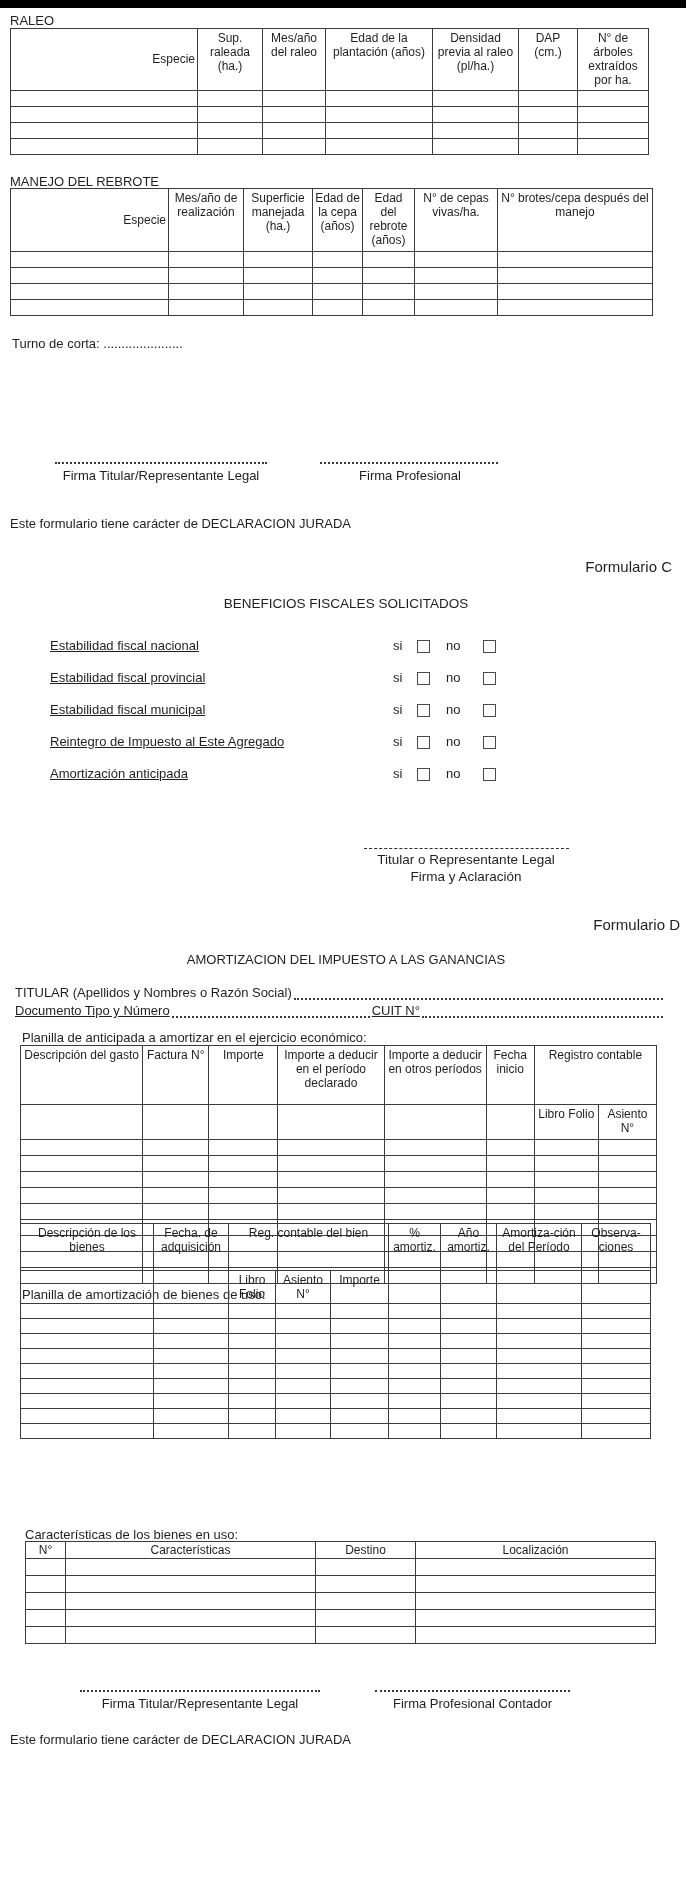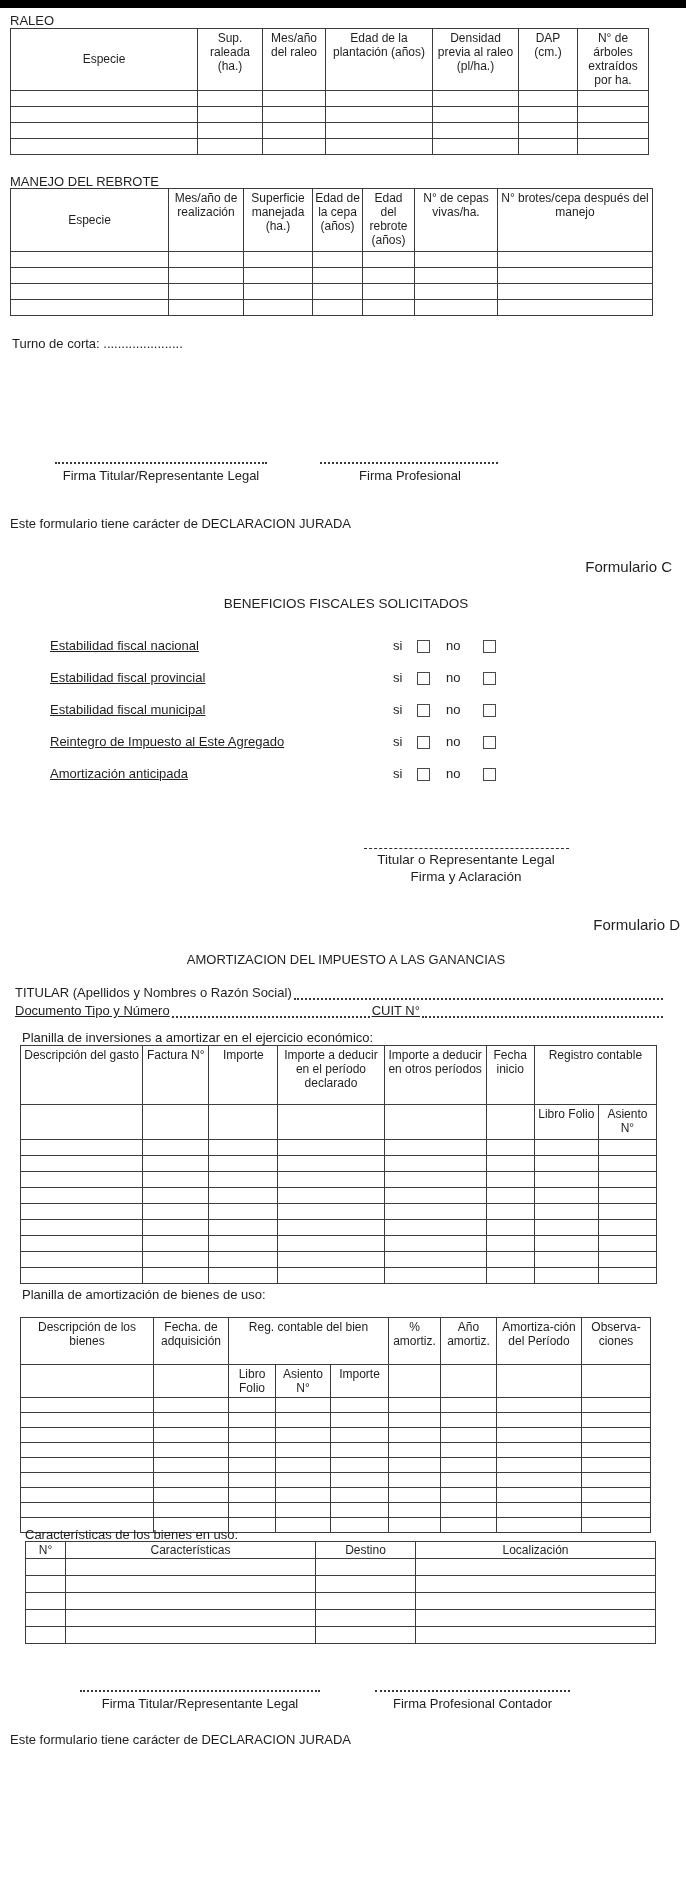--- a/index.html
+++ b/index.html
@@ -10,21 +10,21 @@
     font-family:"Liberation Sans","DejaVu Sans",sans-serif;
     color:#1f1f1f;
     font-size:13px;
   }
   .abs{position:absolute;}
   .topbar{position:absolute;top:0;left:0;width:686px;height:8px;background:#000;}
   .sec-title{font-size:13px;white-space:nowrap;}
   table{border-collapse:collapse;table-layout:fixed;}
   th,td{border:1px solid #3c3c3c;overflow:hidden;}
   th{font-weight:normal;font-size:12px;line-height:1.18;text-align:center;vertical-align:top;padding:2px 2px;}
-  th.vm{vertical-align:middle;}
+  th.vm{vertical-align:middle;text-align:right;}
   td.cell{padding:0;}
   .t1 td.cell,.t2 td.cell,.t3 td.cell{height:15px;}
   .t4 td.cell{height:14px;}
   .t5 td.cell{height:16px;}
   .t1 tr.h1 th{height:54px;}
   .t2 tr.h1 th{height:58px;}
   .t3 tr.h1 th{height:54px;}
   .t3 tr.h2 th,.t3 tr.h2 td{height:30px;vertical-align:top;}
   .t4 tr.h1 th{height:42px;}
   .t4 tr.h2 th,.t4 tr.h2 td{height:27px;vertical-align:top;}
@@ -240,21 +240,21 @@
     <span>TITULAR (Apellidos y Nombres o Razón Social)</span>
     <span class="leader grow"></span>
   </div>
   <div class="dotline" style="top:1003px;left:15px;width:650px;text-decoration:underline;">
     <span>Documento Tipo y Número</span>
     <span class="leader fix"></span>
     <span>CUIT N°</span>
     <span class="leader grow"></span>
   </div>
 
-  <div class="abs sec-title" style="top:1030px;left:22px;">Planilla de inversiones a amortizar en el ejercicio económico:</div>
+  <div class="abs sec-title" style="top:1030px;left:22px;">Planilla de anticipada a amortizar en el ejercicio económico:</div>
   <table class="t3 abs" style="top:1045px;left:20px;width:637px;">
     <colgroup>
       <col style="width:122px">
         <col style="width:66px">
         <col style="width:69px">
         <col style="width:106px">
       <col style="width:102px">
         <col style="width:48px">
         <col style="width:64px">
         <col style="width:58px">
@@ -368,21 +368,21 @@
           <td class="cell"></td>
           <td class="cell"></td>
           <td class="cell"></td>
           <td class="cell"></td>
           <td class="cell"></td>
         </tr>
       </tbody>
   </table>
 
   <div class="abs sec-title" style="top:1287px;left:22px;">Planilla de amortización de bienes de uso:</div>
-  <table class="t4 abs" style="top:1317px;left:20px;width:558px;">
+  <table class="t4 abs" style="top:1223px;left:20px;width:558px;">
     <colgroup>
       <col style="width:133px">
         <col style="width:75px">
         <col style="width:47px">
         <col style="width:55px">
         <col style="width:58px">
       <col style="width:52px">
         <col style="width:56px">
         <col style="width:85px">
         <col style="width:69px">

